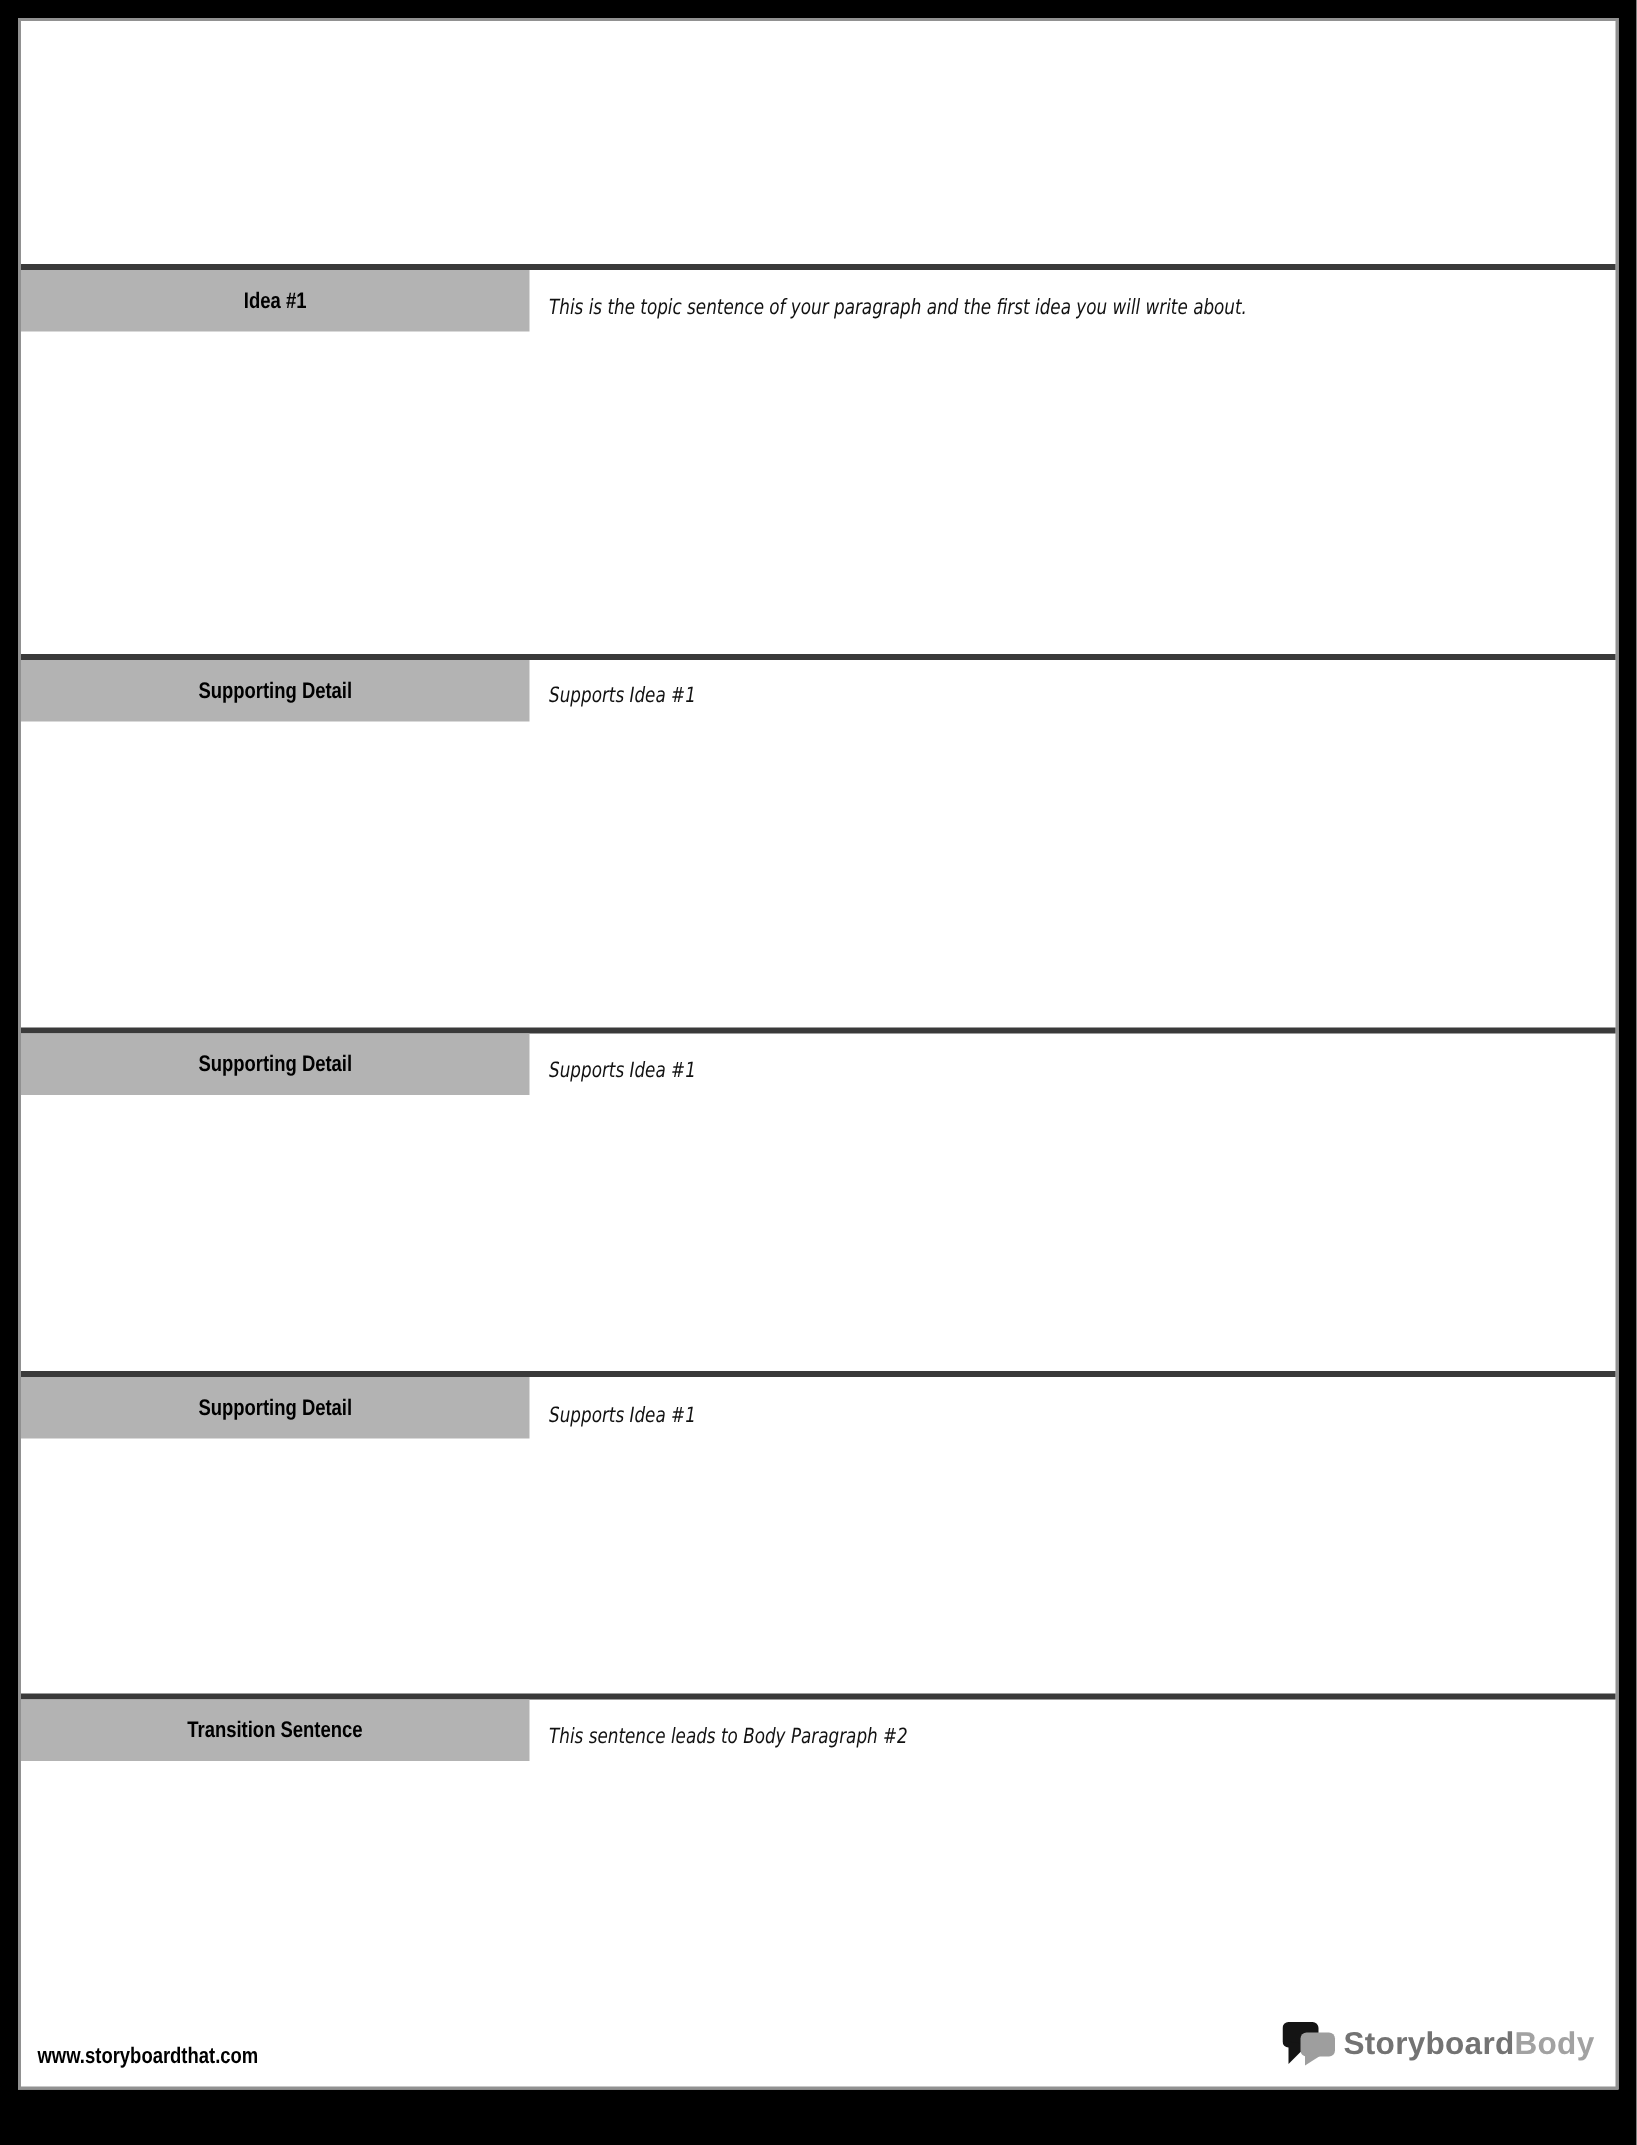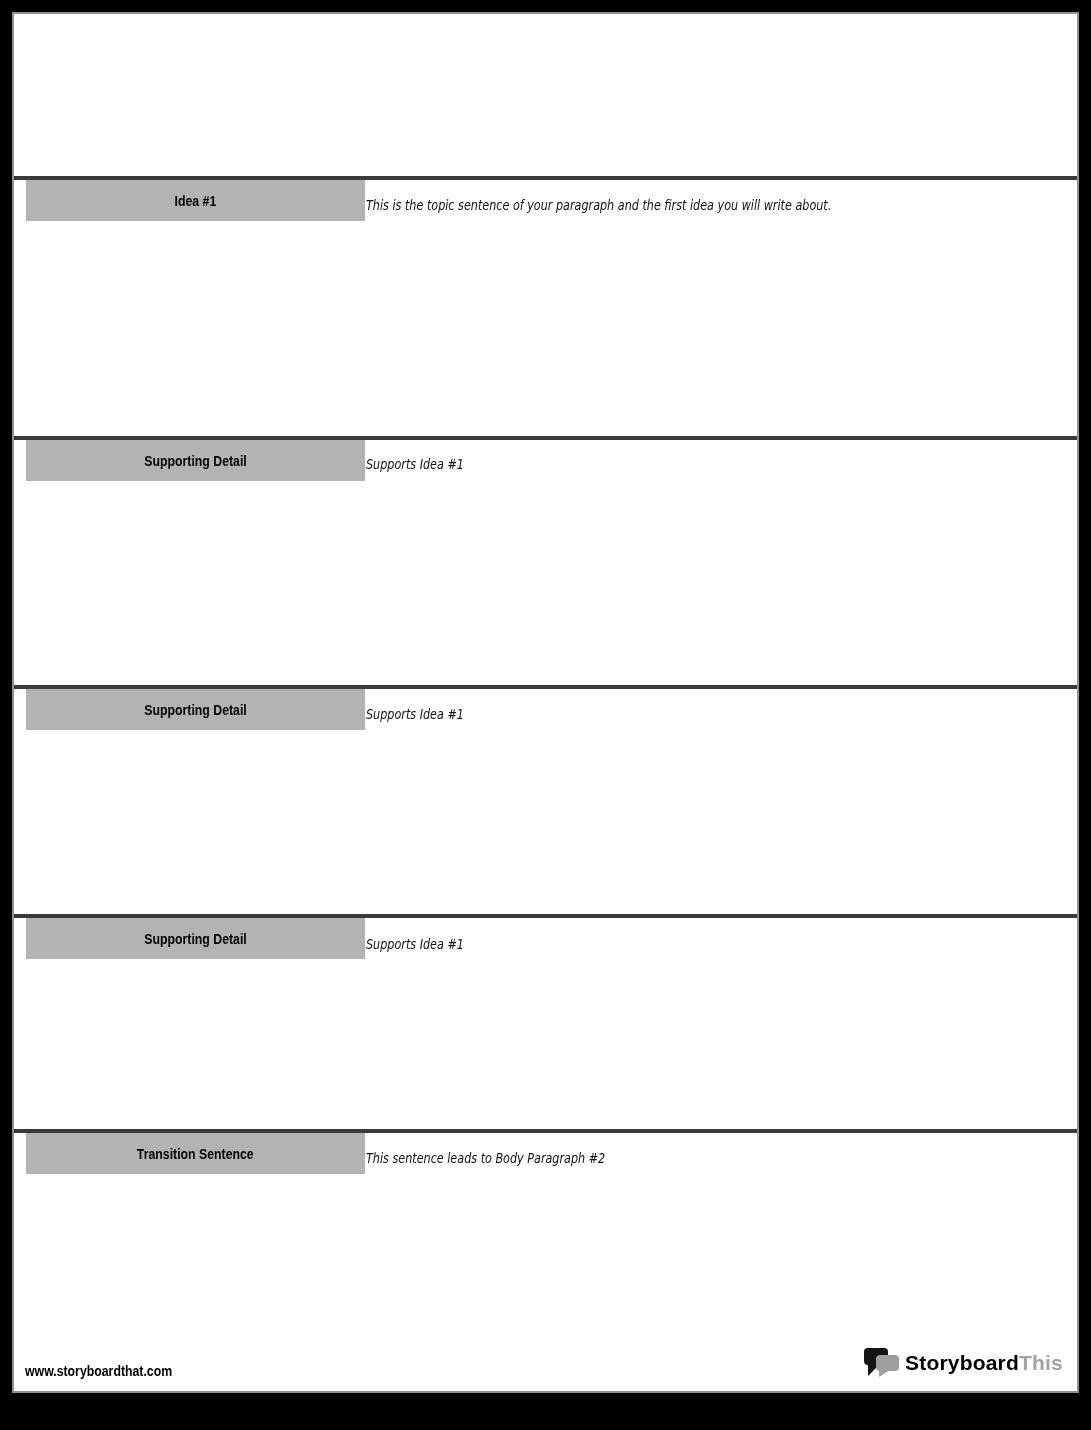--- a/index.html
+++ b/index.html
@@ -32,21 +32,21 @@
     transform: scaleX(0.8);
     letter-spacing: 0.5px;
   }
   .divider {
     position: absolute;
     left: 0; width: 100%; height: 4px;
     background: #3a3a3a;
   }
   .label {
     position: absolute;
-    left: 12px; width: 339px; height: 41px;
+    left: 0; width: 339px; height: 41px;
     background: #b3b3b3;
     display: flex; align-items: center; justify-content: center;
   }
   .label span {
     font-weight: bold;
     font-size: 15px;
     color: #000000;
     white-space: nowrap;
     transform: scaleX(0.82);
   }
@@ -77,21 +77,21 @@
     right: 14px; top: 1334px;
     display: flex; align-items: center;
     gap: 5px;
   }
   .logo-text {
     font-size: 21px;
     font-weight: 600;
     letter-spacing: 0.2px;
     white-space: nowrap;
   }
-  .logo-text .primary { color: #000000; }
+  .logo-text .primary { color: #737373; }
   .logo-text .secondary { color: #a2a2a2; }
 </style>
 </head>
 <body>
 
 <div class="page">
 
 
   <div>
     <div class="divider" style="top:162px"></div>
@@ -136,17 +136,17 @@
   <div class="site">www.storyboardthat.com</div>
 
   <div class="logo">
     <svg width="36" height="30" viewBox="0 0 36 30">
       <rect x="0" y="0" width="24" height="17" rx="4" fill="#141414"></rect>
       <path d="M4 13 L4 28 L17 15 Z" fill="#141414"></path>
       <rect x="12" y="7" width="23" height="16" rx="4" fill="#9e9e9e"></rect>
       <path d="M15 20 L15 29 L26 22 Z" fill="#9e9e9e"></path>
     </svg>
     <div class="logo-text">
-      <span class="primary">Storyboard</span><span class="secondary">This</span>
+      <span class="primary">Storyboard</span><span class="secondary">Body</span>
     </div>
   </div>
 
 </div>
 
 </body></html>

